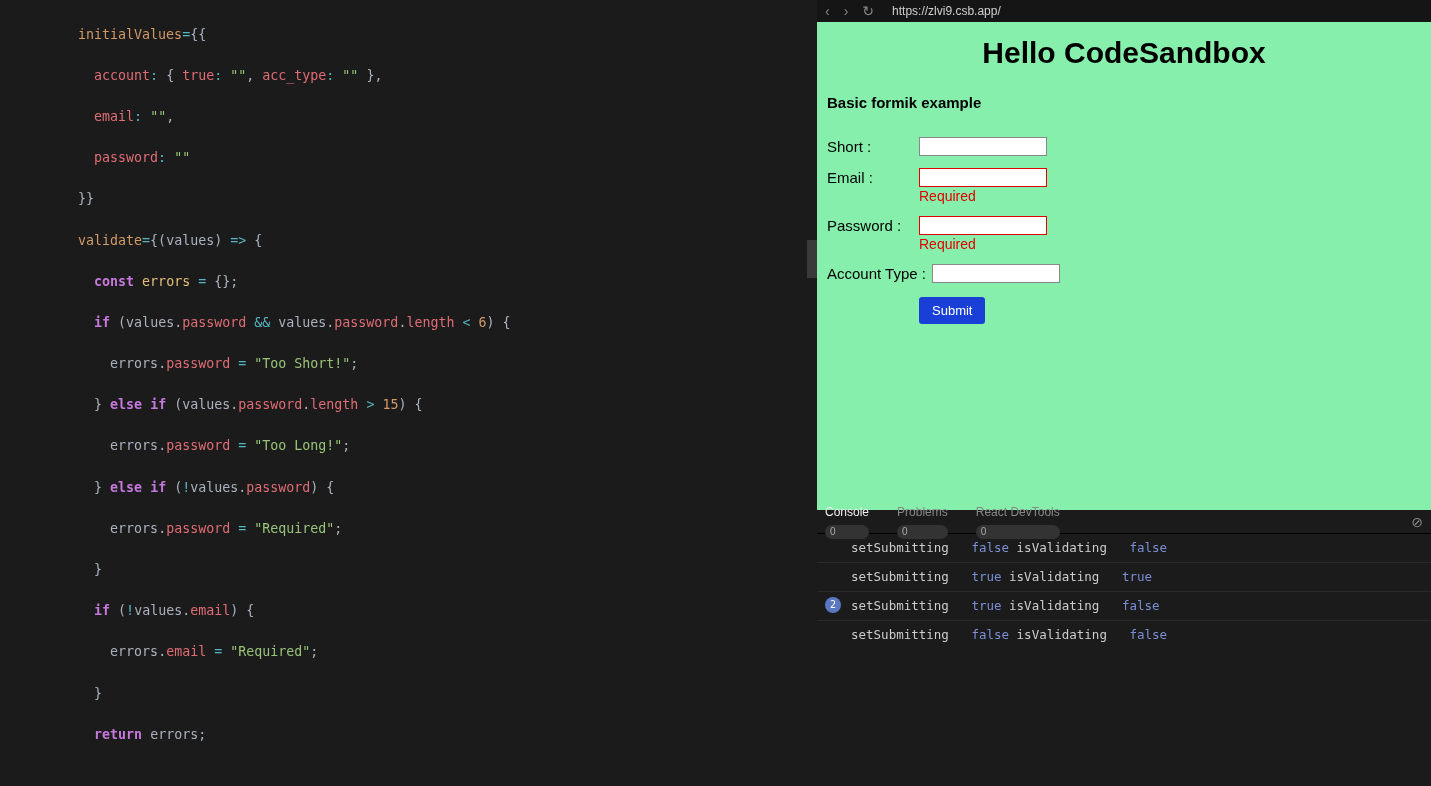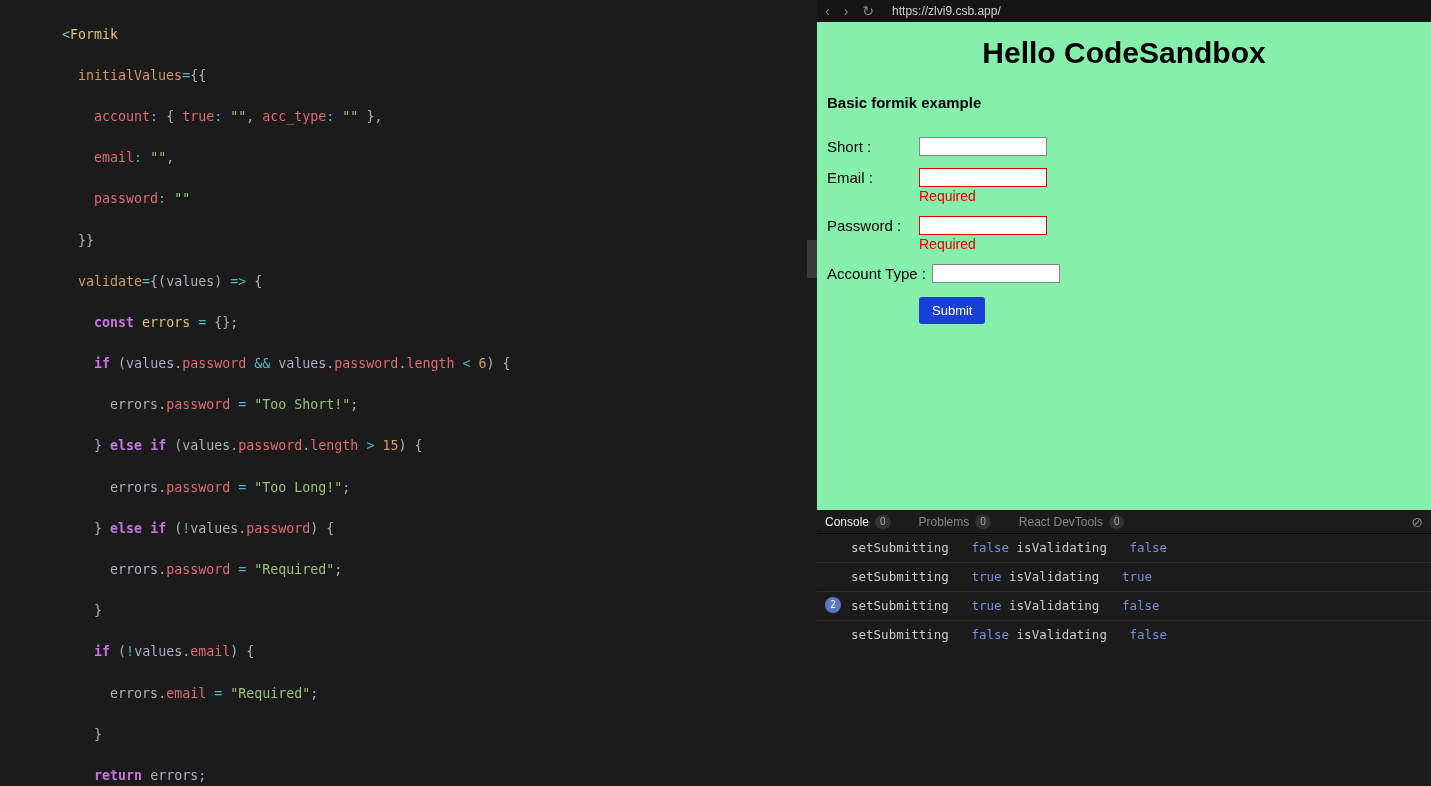--- a/index.html
+++ b/index.html
@@ -37,21 +37,21 @@
 .form-row .field-col { display:flex; flex-direction:column; }
 .form-row input[type=text], .form-row input[type=password] { width:128px; height:19px; border:1px solid #888; font-size:13px; padding:0 2px; }
 .form-row.err input { border:1px solid #e00000; }
 .err-text { color:#e00000; font-size:14px; margin-top:1px; }
 .acct-row .lbl { width:92px; }
 .acct-row input { width:128px; }
 .submit-btn { margin-left:92px; margin-top:6px; background:#1a3fd6; color:#fff; border:none; border-radius:3px; padding:6px 13px; font-size:13px; cursor:pointer; }
 
 .console-pane { flex:1; background:#1b1b1b; color:#ccc; font-size:12px; display:flex; flex-direction:column; }
 .console-tabs { display:flex; align-items:center; height:24px; border-bottom:1px solid #000; padding:0 8px; gap:28px; }
-.ctab { display:flex; gap:6px; color:#888; font-size:12px; cursor:pointer; }
+.ctab { display:flex; gap:6px; color:#888; font-size:12px; cursor:pointer;flex-direction:column; }
 .ctab.active { color:#eee; }
 .badge { background:#333; color:#aaa; border-radius:8px; font-size:10px; padding:0 5px; line-height:14px; }
 .ctab-spacer { flex:1; }
 .ban-icon { color:#888; font-size:14px; cursor:pointer; }
 
 .console-body { flex:1; font-family:"Menlo","Consolas",monospace; font-size:12.5px; }
 .clog { border-top:1px solid #2a2a2a; padding:5px 10px 5px 34px; position:relative; line-height:18px; white-space:pre; }
 .clog:first-child { border-top:none; }
 .clog .count-badge { position:absolute; left:8px; top:5px; background:#4a6; background:#5577aa; color:#fff; border-radius:8px; font-size:10px; width:16px; height:16px; line-height:16px; text-align:center; }
 .clog .count-badge.blue { background:#5a78c2; }
@@ -60,21 +60,20 @@
 .cl-false { color:#7a8fd6;text-align:right; }
 .cl-true { color:#7a8fd6; }
 </style>
 </head>
 <body>
 
 <div class="root">
 
   <div class="editor-pane">
     <div class="code-area">
-<div class="code-line">      <span class="tk-punct">&lt;</span><span class="tk-var">Formik</span></div>
 <div class="code-line">        <span class="tk-attr">initialValues</span><span class="tk-op">=</span><span class="tk-punct">{{</span></div>
 <div class="code-line">          <span class="tk-prop">account</span><span class="tk-op">:</span> <span class="tk-punct">{</span> <span class="tk-prop">true</span><span class="tk-op">:</span> <span class="tk-str">""</span><span class="tk-punct">,</span> <span class="tk-prop">acc_type</span><span class="tk-op">:</span> <span class="tk-str">""</span> <span class="tk-punct">},</span></div>
 <div class="code-line">          <span class="tk-prop">email</span><span class="tk-op">:</span> <span class="tk-str">""</span><span class="tk-punct">,</span></div>
 <div class="code-line">          <span class="tk-prop">password</span><span class="tk-op">:</span> <span class="tk-str">""</span></div>
 <div class="code-line">        <span class="tk-punct">}}</span></div>
 <div class="code-line">        <span class="tk-attr">validate</span><span class="tk-op">=</span><span class="tk-punct">{(</span><span class="tk-param">values</span><span class="tk-punct">)</span> <span class="tk-op">=&gt;</span> <span class="tk-punct">{</span></div>
 <div class="code-line">          <span class="tk-kw">const</span> <span class="tk-var">errors</span> <span class="tk-op">=</span> <span class="tk-punct">{};</span></div>
 <div class="code-line">          <span class="tk-kw">if</span> <span class="tk-punct">(</span><span class="tk-id">values</span><span class="tk-punct">.</span><span class="tk-prop">password</span> <span class="tk-op">&amp;&amp;</span> <span class="tk-id">values</span><span class="tk-punct">.</span><span class="tk-prop">password</span><span class="tk-punct">.</span><span class="tk-prop">length</span> <span class="tk-op">&lt;</span> <span class="tk-num">6</span><span class="tk-punct">) {</span></div>
 <div class="code-line">            <span class="tk-id">errors</span><span class="tk-punct">.</span><span class="tk-prop">password</span> <span class="tk-op">=</span> <span class="tk-str">"Too Short!"</span><span class="tk-punct">;</span></div>
 <div class="code-line">          <span class="tk-punct">}</span> <span class="tk-kw">else</span> <span class="tk-kw">if</span> <span class="tk-punct">(</span><span class="tk-id">values</span><span class="tk-punct">.</span><span class="tk-prop">password</span><span class="tk-punct">.</span><span class="tk-prop">length</span> <span class="tk-op">&gt;</span> <span class="tk-num">15</span><span class="tk-punct">) {</span></div>

